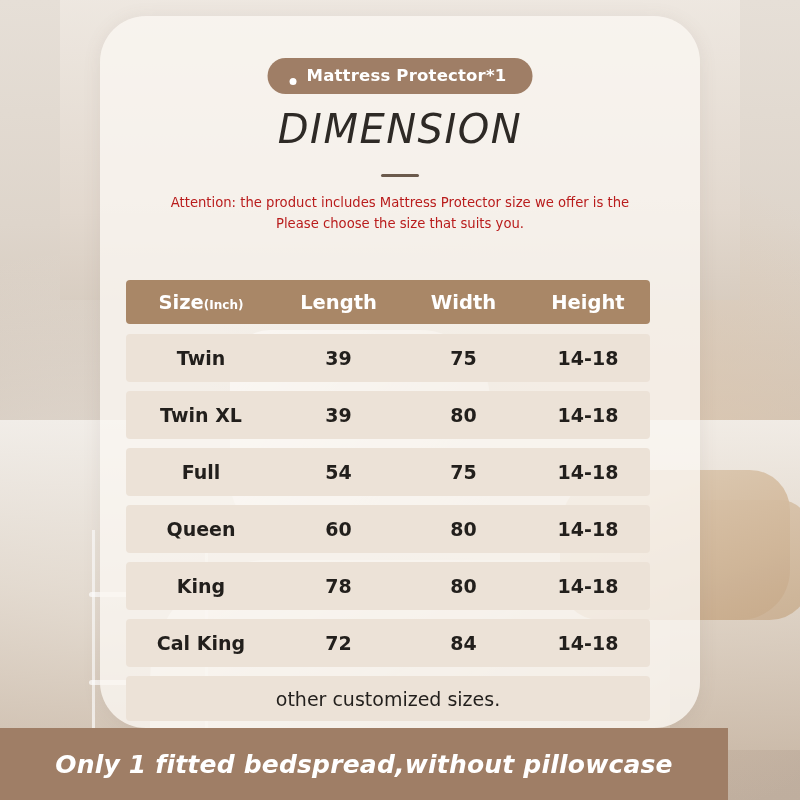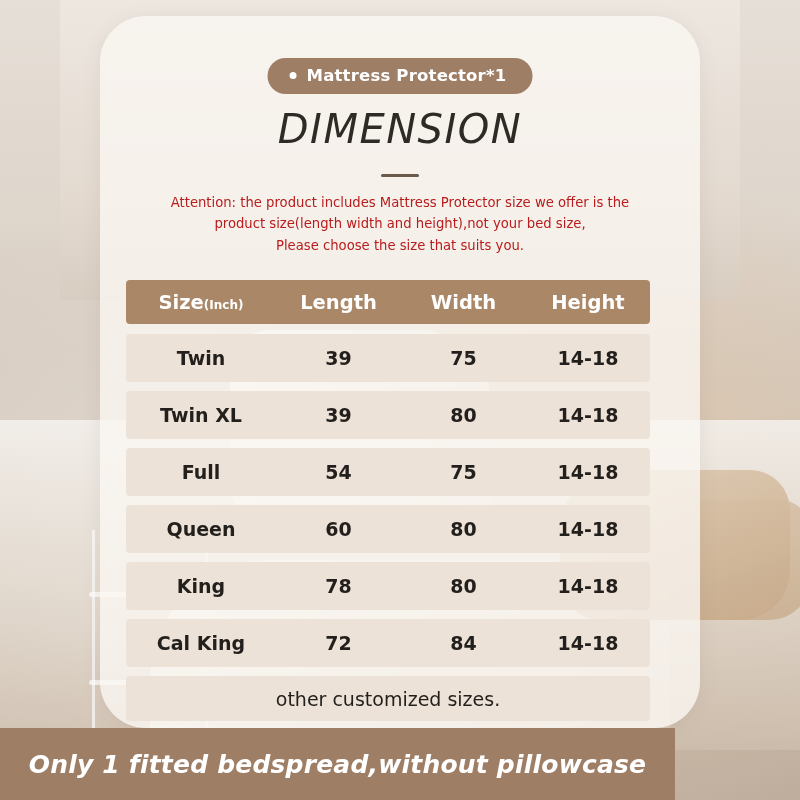--- a/index.html
+++ b/index.html
@@ -96,21 +96,21 @@
     background: rgba(250,246,241,0.80);
     box-shadow: 0 2px 18px rgba(120,100,85,0.10);
   }
 
   .pill {
     position: absolute;
     left: 50%;
     transform: translateX(-50%);
     top: 42px;
     display: flex;
-    align-items: center;
+    align-items: flex-end;
     gap: 10px;
     padding: 8px 26px 9px 22px;
     border-radius: 20px;
     background: #9f7e66;
     color: #ffffff;
     font-size: 16.5px;
     font-weight: bold;
     letter-spacing: 0.2px;
     white-space: nowrap;
   }
@@ -207,21 +207,21 @@
     background: #ece2d7;
     color: #221f1c;
     font-size: 19px;
     font-weight: normal;
   }
 
   
   .banner {
     position: absolute;
     left: 0; bottom: 0;
-    width: 675px;
+    width: 728px;
     height: 72px;
     background: #9f7e66;
     display: flex;
     align-items: center;
     justify-content: center;
   }
   .banner-text {
     color: #ffffff;
     font-size: 25px;
     font-weight: bold;
@@ -249,21 +249,20 @@
     <div class="pill">
       <span class="dot"></span>
       <span>Mattress Protector*1</span>
     </div>
 
     <div class="title">DIMENSION</div>
     <div class="title-rule"></div>
 
     <div class="attention">
       <div>Attention: the product includes Mattress Protector size we offer is the</div>
-      <div>product size(length width and height),not your bed size,</div>
       <div>Please choose the size that suits you.</div>
     </div>
 
     <div class="table">
 
       <div class="row head">
         <div class="c c0"><span>Size</span><span class="unit">(Inch)</span></div>
         <div class="c c1">Length</div>
         <div class="c c2">Width</div>
         <div class="c c3">Height</div>

